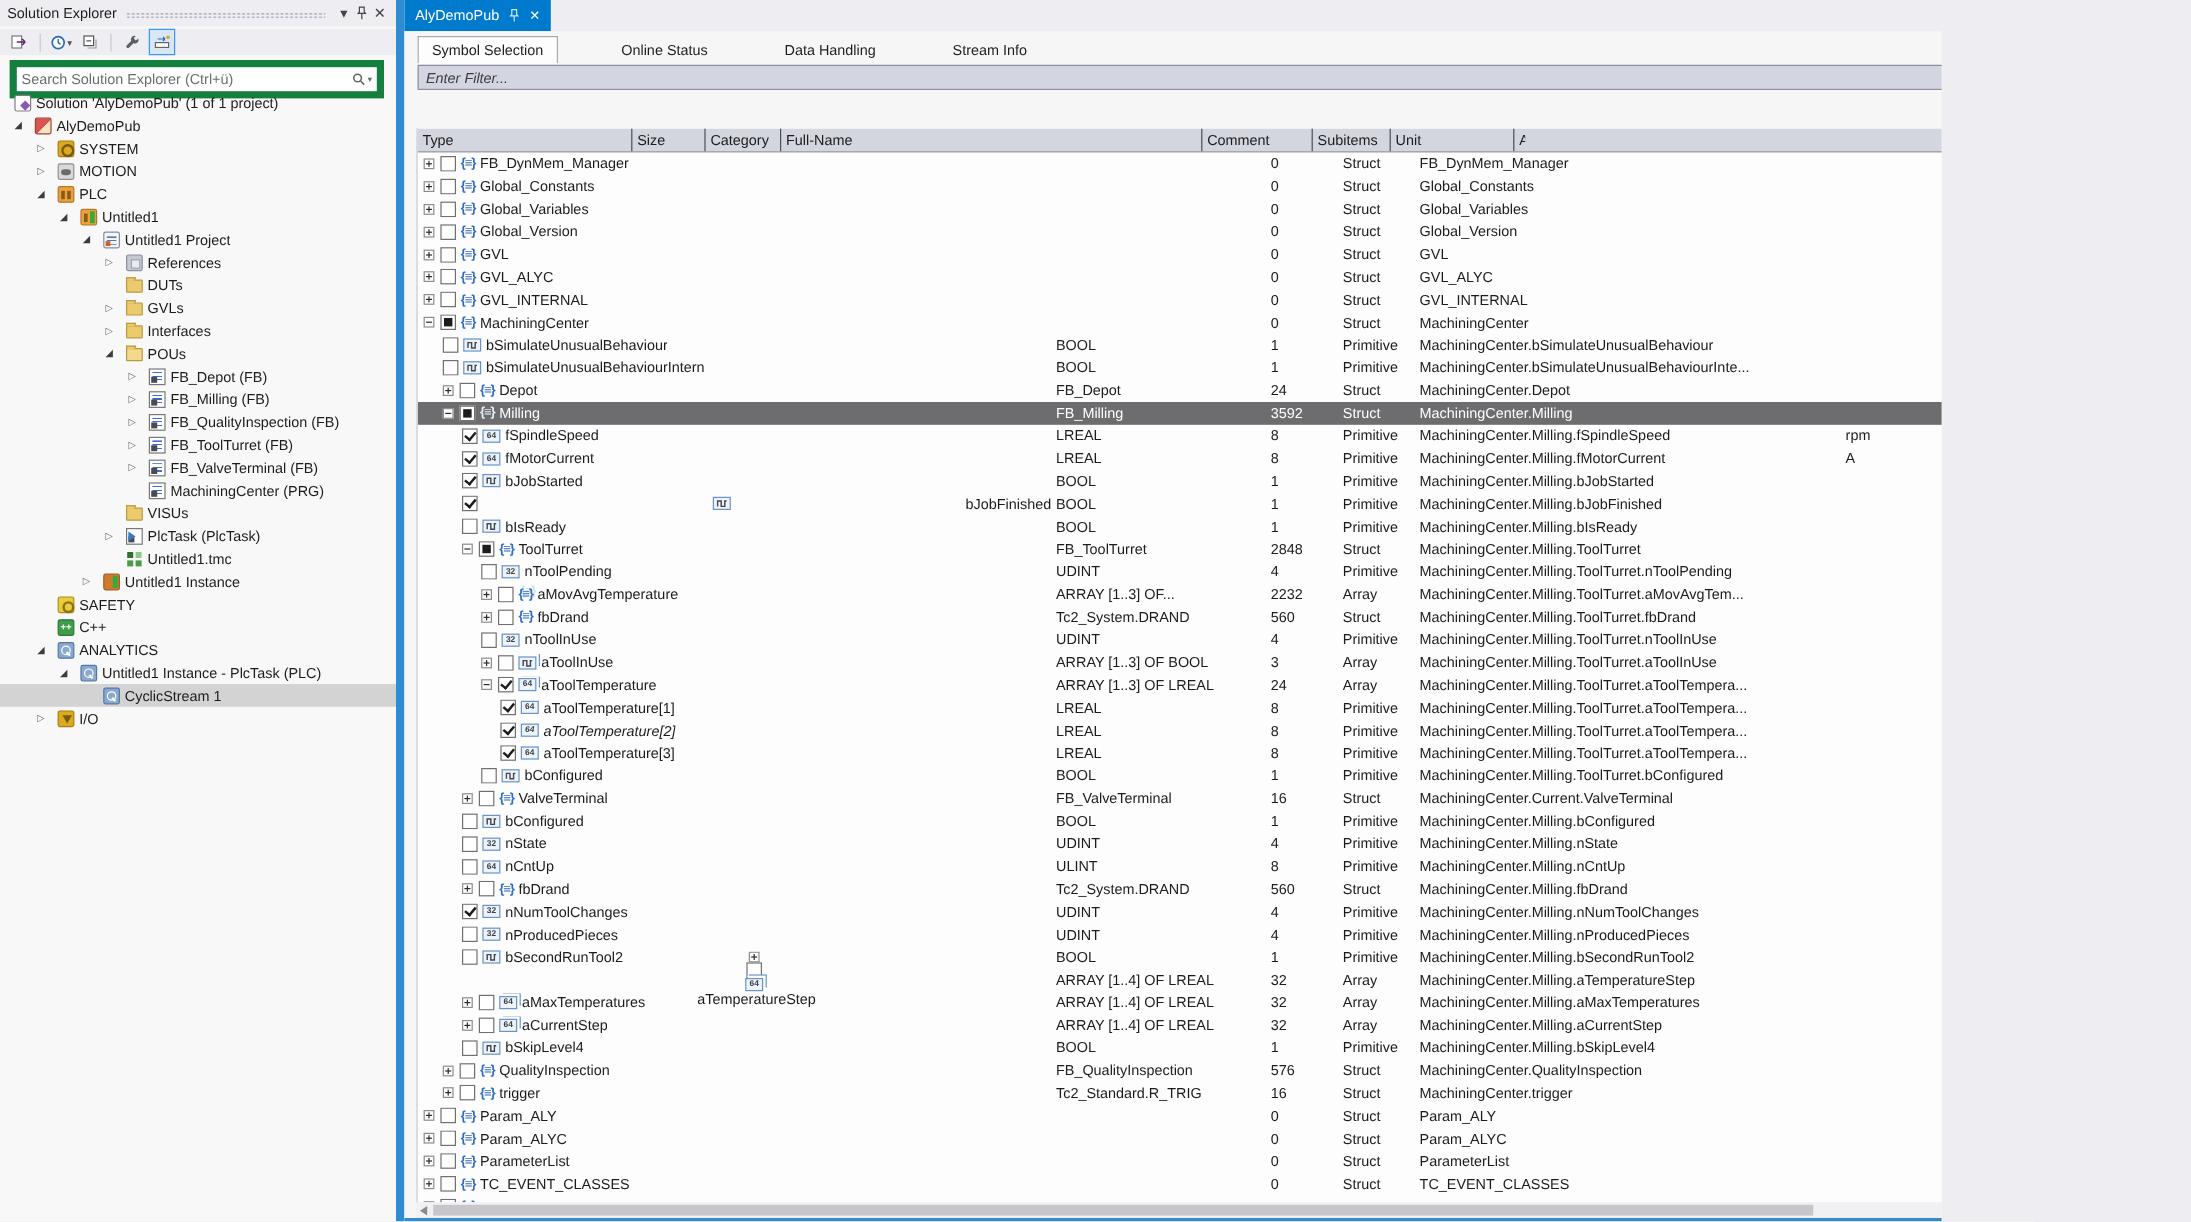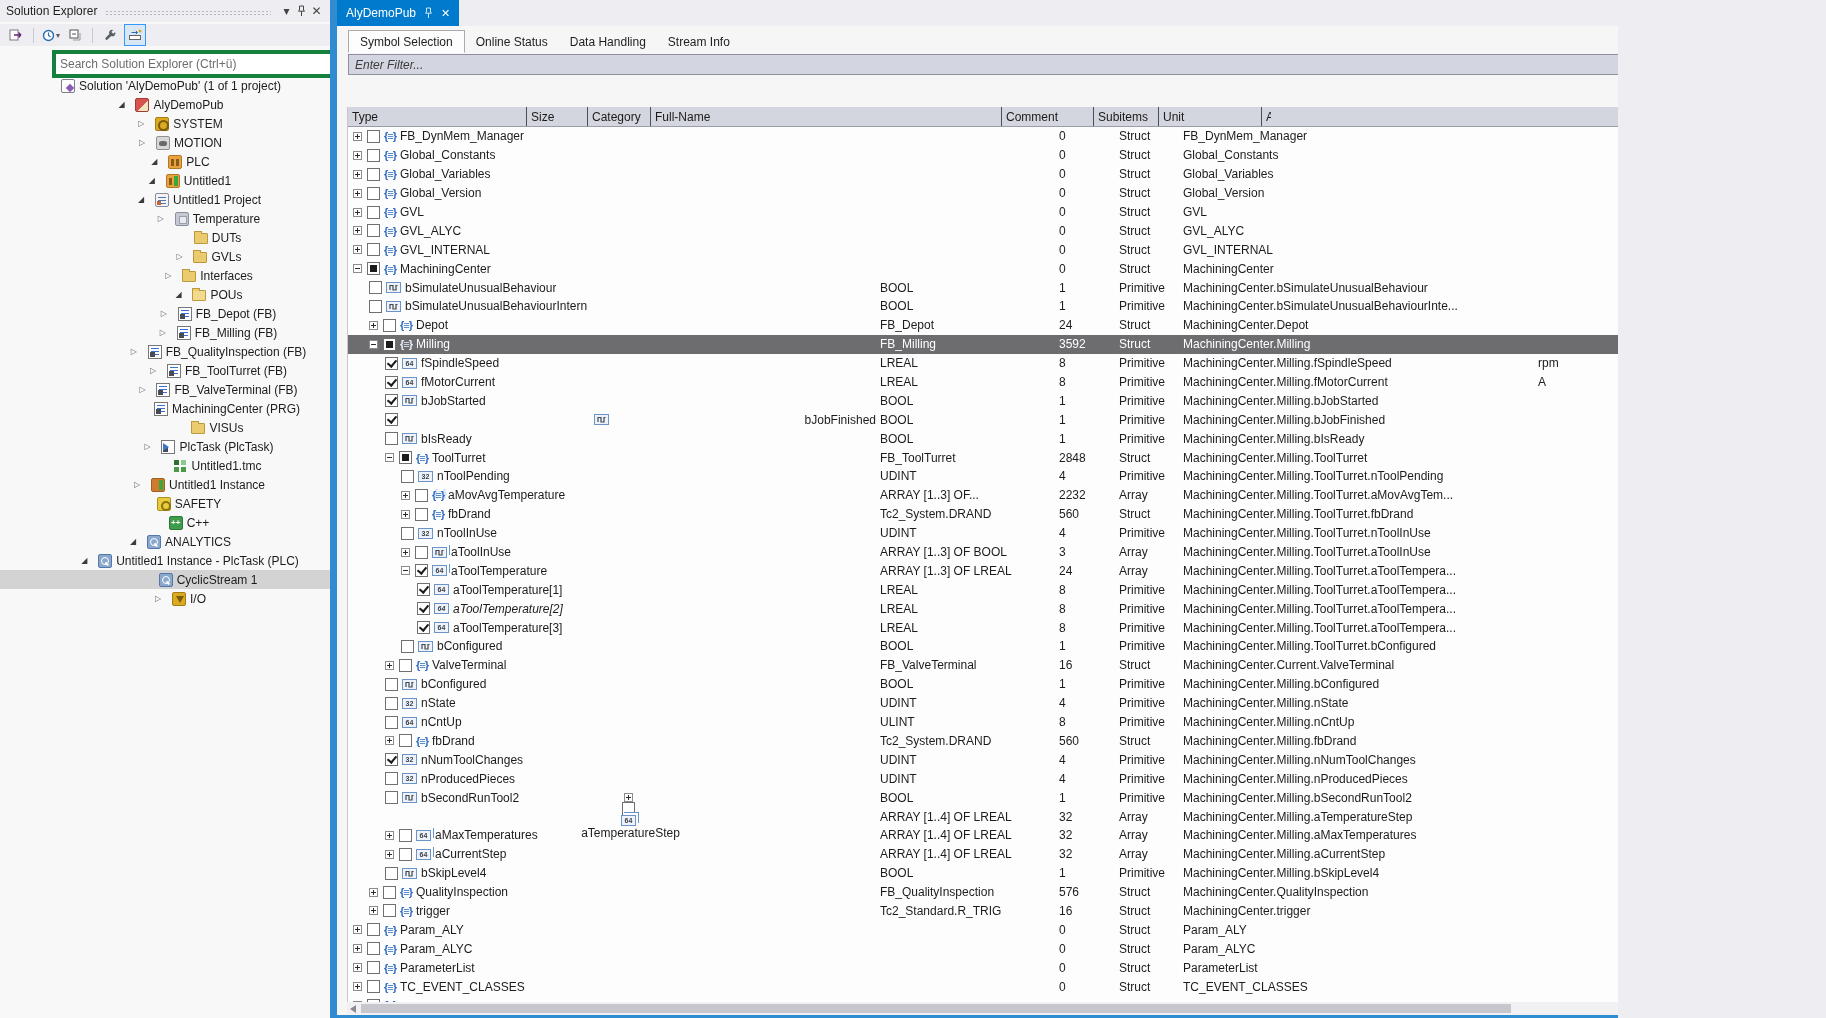--- a/index.html
+++ b/index.html
@@ -10,26 +10,26 @@
   .se-panel{position:absolute;left:0;top:0;width:330px;height:1018px;background:#f8f8f8;border-right:1px solid #d5d5dd;}
   .se-header{position:absolute;left:0;top:0;right:0;height:22px;background:#eeeef2;display:flex;align-items:center;padding:0 6px;}
   .se-title{color:#1e1e1e;white-space:nowrap;}
   .se-dots{flex:1;height:5px;margin:2px 8px 0 8px;background-image:radial-gradient(#b4b8c4 1px,transparent 1px);background-size:4px 3px;}
   .se-winbtn{width:15px;height:16px;display:flex;align-items:center;justify-content:center;color:#444;flex:none;cursor:default;}
   .se-toolbar{position:absolute;left:0;top:24px;right:0;height:22px;background:#eeeef2;display:flex;align-items:center;padding:0 6px;gap:4px;}
   .tb-btn{height:20px;min-width:20px;display:flex;align-items:center;justify-content:center;gap:1px;}
   .tb-btn.sel{border:1px solid #3399ff;background:#d9e7f5;}
   .tb-sep{width:1px;height:15px;background:#c9c9d2;margin:0 3px;}
   .tb-caret{font-size:8px;color:#555;}
-  .se-search{position:absolute;left:8px;top:50px;width:300px;height:20px;background:#fff;border:4px solid #15803d;display:flex;align-items:center;margin-left:44px;}
+  .se-search{position:absolute;left:8px;top:50px;width:300px;height:20px;background:#fff;border:6px solid #15803d;display:flex;align-items:center;}
   .se-search input{flex:1;border:none;outline:none;background:transparent;font:12px "Liberation Sans",sans-serif;color:#333;padding:0 4px;}
   .se-search input::placeholder{color:#6d6d6d;}
   .se-search .mag{display:flex;align-items:center;gap:1px;padding:0 4px;color:#666;}
   .se-tree{position:absolute;left:0;top:76px;right:0;bottom:0;overflow:hidden;}
-  .tree-row{height:19px;display:flex;align-items:center;white-space:nowrap;justify-content:center;}
+  .tree-row{height:19px;display:flex;align-items:center;white-space:nowrap;}
   .tree-row.sel{background:#d3d3d3;}
   .tree-arrow{width:17px;flex:none;font-size:8px;color:#3c3c3c;display:inline-block;}
   .tree-arrow.col{color:#6a6a6a;}
   .tree-label{margin-left:4px;overflow:hidden;}
 
   
   .ticon{width:14px;height:14px;flex:none;display:inline-block;position:relative;box-sizing:border-box;border-radius:2px;}
   .ticon-solution{border:1px solid #7e7e8a;background:#fff;}
   .ticon-solution::after{content:"";position:absolute;right:1px;bottom:1px;width:6px;height:6px;background:#8a5bb5;transform:rotate(45deg);}
   .ticon-twincat{border:1px solid #a23b34;background:linear-gradient(135deg,#d9534f 55%,#f2e4c0 55%);}
@@ -74,21 +74,21 @@
   .blue-right{position:absolute;left:1820px;top:0;width:6px;height:1018px;background:#2f8bd2;}
 
   
   .doc{position:absolute;left:337px;top:0;width:1483px;height:1018px;}
   .tabstrip{position:absolute;left:0;top:0;right:0;height:26px;background:#eeeef2;}
   .doc-tab{position:absolute;left:0;top:0;height:26px;background:#007acc;color:#fff;display:flex;align-items:center;padding:0 9px;gap:8px;}
   .doc-tab .t-label{font-size:12px;}
   .ts-right{position:absolute;right:24px;top:5px;display:flex;gap:7px;color:#555;align-items:center;}
   .doc-body{position:absolute;left:0;top:26px;right:0;bottom:0;background:#f6f6f6;}
 
-  .subtabs{position:absolute;left:11px;top:4px;height:23px;display:flex;align-items:stretch;}
+  .subtabs{position:absolute;left:11px;top:4px;height:23px;display:flex;align-items:stretch;gap:42px;}
   .subtab{padding:0 11px;display:flex;align-items:center;color:#1e1e1e;}
   .subtab.active{background:#fdfdfd;border:1px solid #ababab;border-bottom-color:#fdfdfd;}
 
   .filter{position:absolute;left:11px;top:28px;width:1386px;height:21px;box-sizing:border-box;background:#d3d5e1;border:1px solid #8f8fa0;}
   .filter input{width:100%;height:100%;border:none;outline:none;background:transparent;font:italic 12px "Liberation Sans",sans-serif;color:#333;padding:0 6px;box-sizing:border-box;}
   .filter input::placeholder{color:#3c3c3c;font-style:italic;}
   .ftool{position:absolute;top:30px;color:#3a3a3a;font-size:12px;}
   .ftool.aa{left:1403px;}
   .ftool.abl{left:1428px;text-decoration:underline overline;}
   .ftool.fsearch{left:1456px;top:29px;}
@@ -230,21 +230,21 @@
           <span class="tree-label">Untitled1</span>
         </div>
         <div class="tree-row" style="padding-left: 69px;">
           <span class="tree-arrow">◢</span>
           <span class="ticon ticon-project"></span>
           <span class="tree-label">Untitled1 Project</span>
         </div>
         <div class="tree-row" style="padding-left: 88px;">
           <span class="tree-arrow col">▷</span>
           <span class="ticon ticon-references"></span>
-          <span class="tree-label">Temperature</span>
+          <span class="tree-label">References</span>
         </div>
         <div class="tree-row" style="padding-left: 88px;">
           <span class="tree-arrow"></span>
           <span class="ticon ticon-folder"></span>
           <span class="tree-label">DUTs</span>
         </div>
         <div class="tree-row" style="padding-left: 88px;">
           <span class="tree-arrow col">▷</span>
           <span class="ticon ticon-folder"></span>
           <span class="tree-label">GVLs</span>

